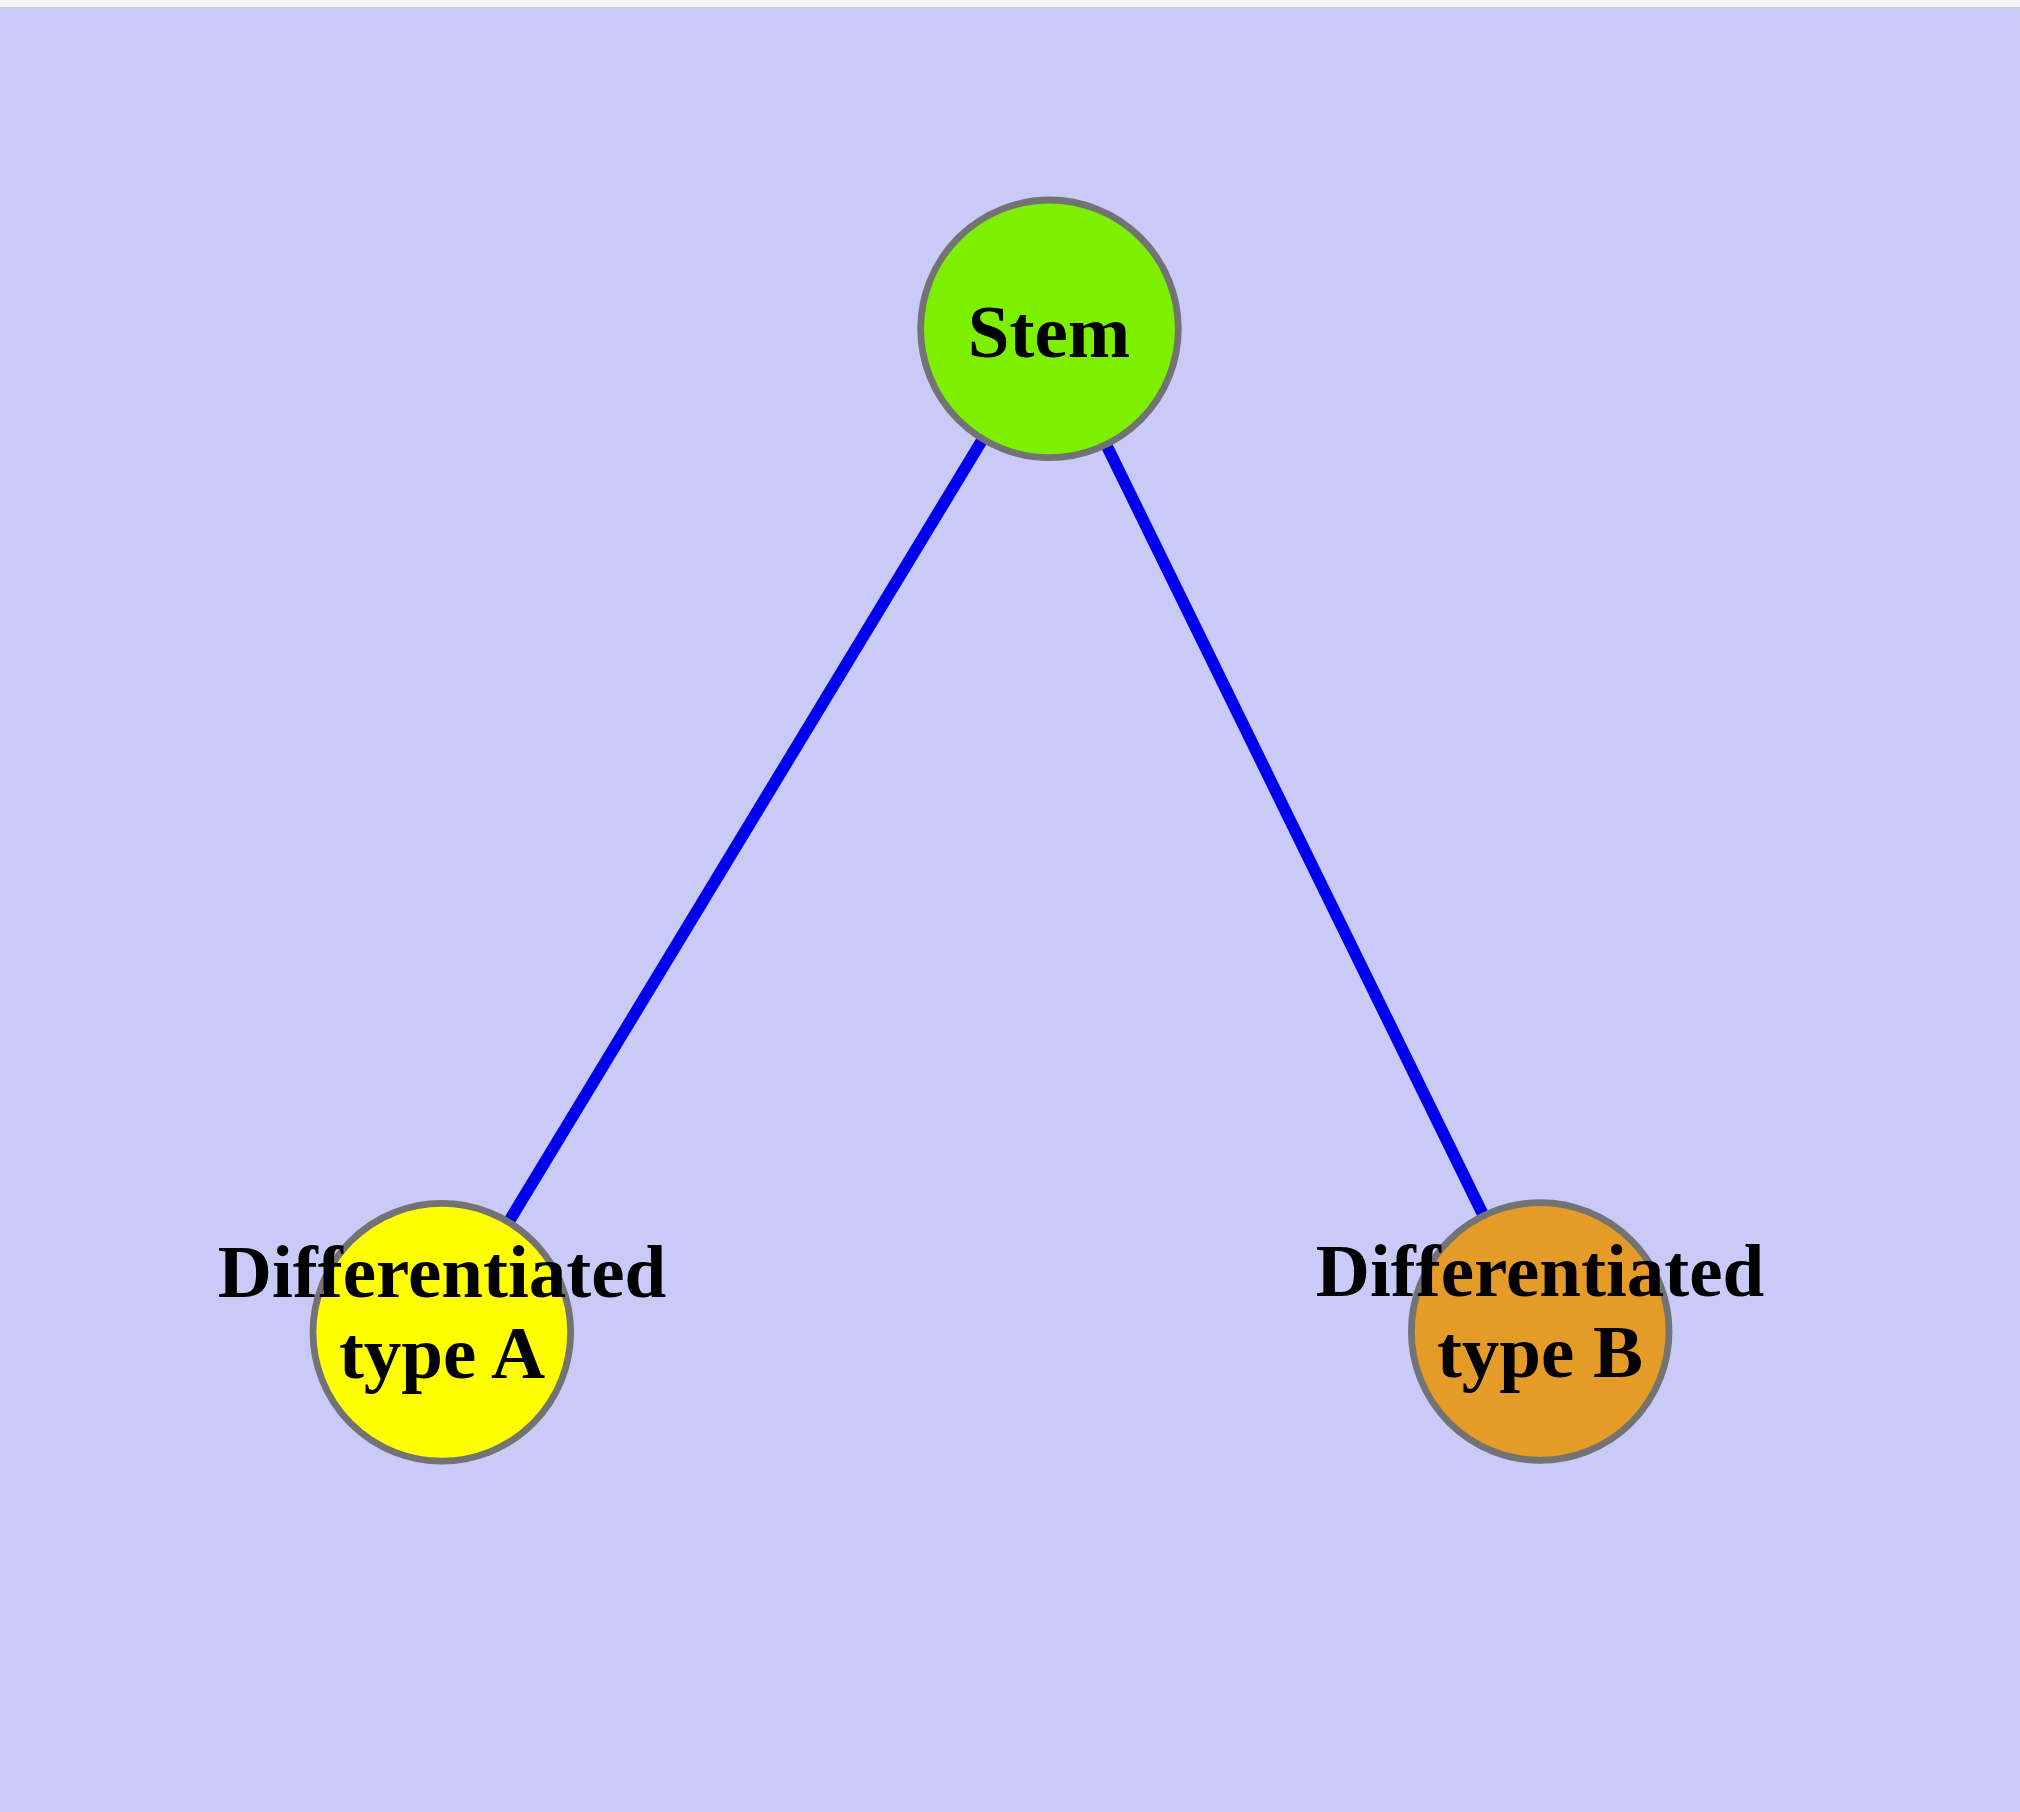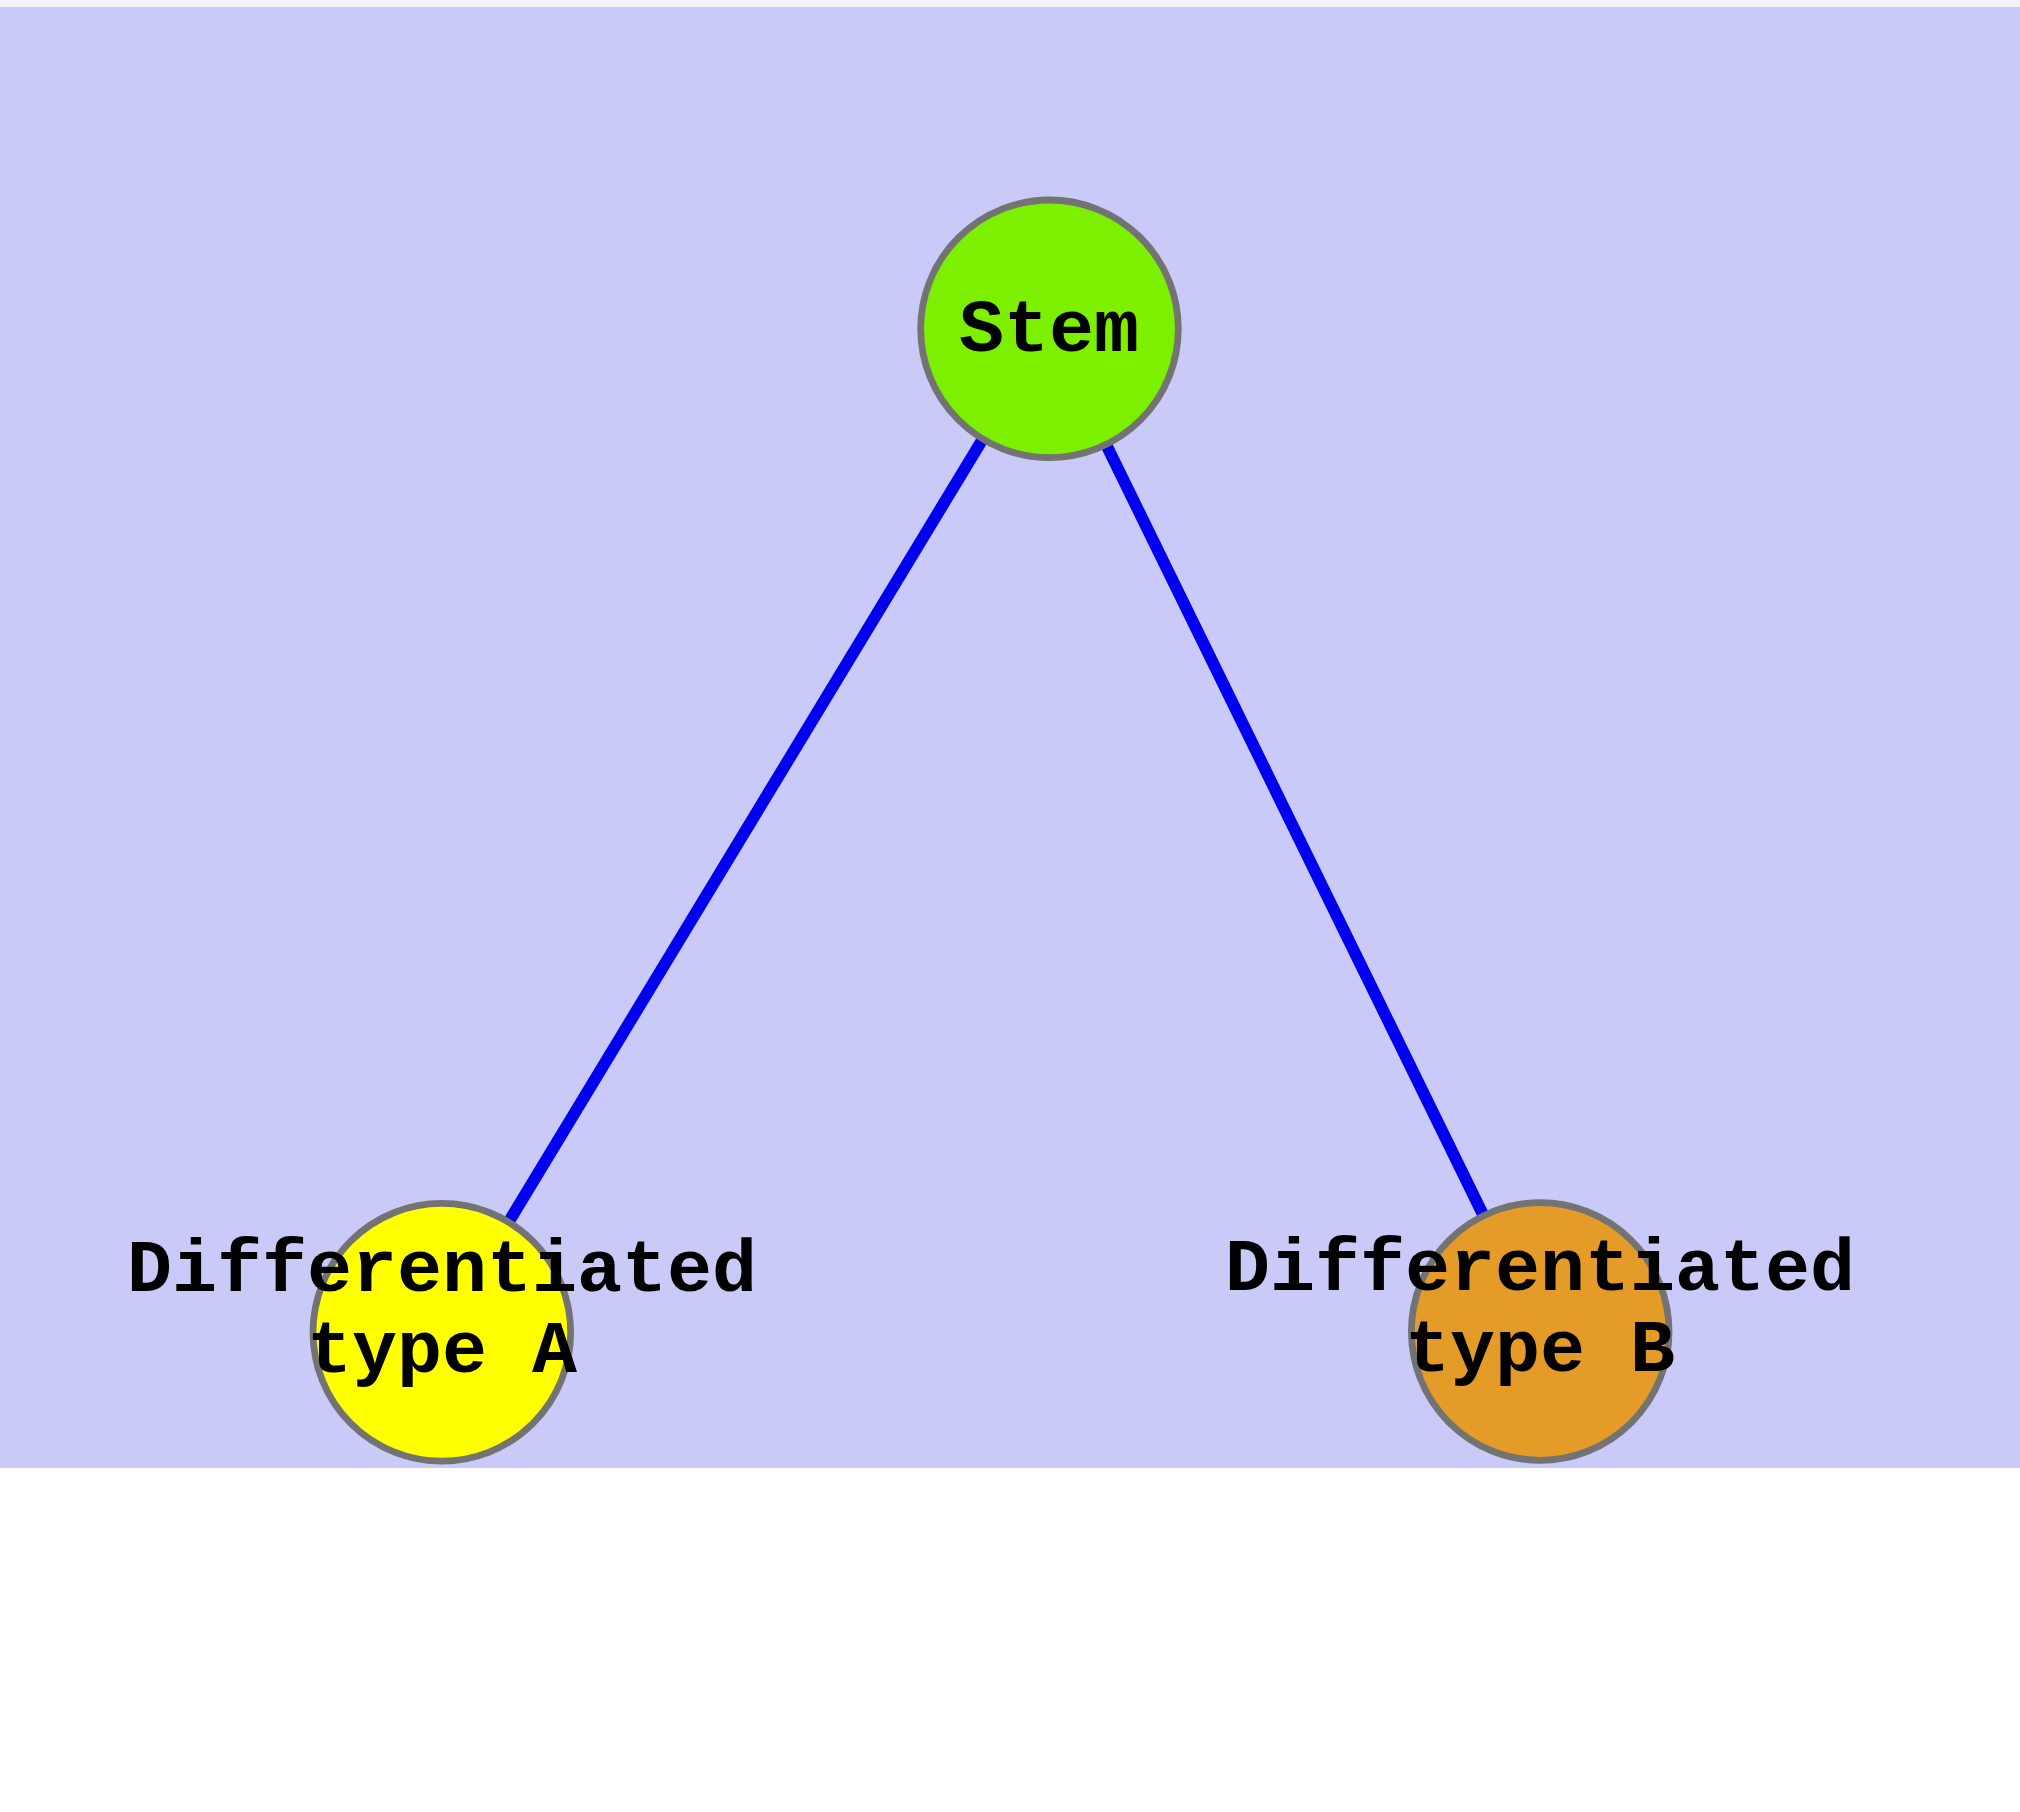--- a/index.html
+++ b/index.html
@@ -2,24 +2,24 @@
 <html style="font-size:13.6px"><head>
 <meta charset="utf-8">
 <style>
   html, body {
     margin: 0;
     padding: 0;
   }
   .canvas {
     position: relative;
     width: 2021px;
-    height: 1468px;
+    height: 1812px;
     background: #CACAF8;
     overflow: hidden;
-    font-family: Liberation Mono, monospace;
+    font-family: Liberation Serif, serif;
   }
   .top-margin-strip {
     position: absolute;
     top: 0; left: 0;
     width: 100%;
     height: 6.8px;
     background: #F4F4F8;
   }
   svg.graph-layer {
     position: absolute;

